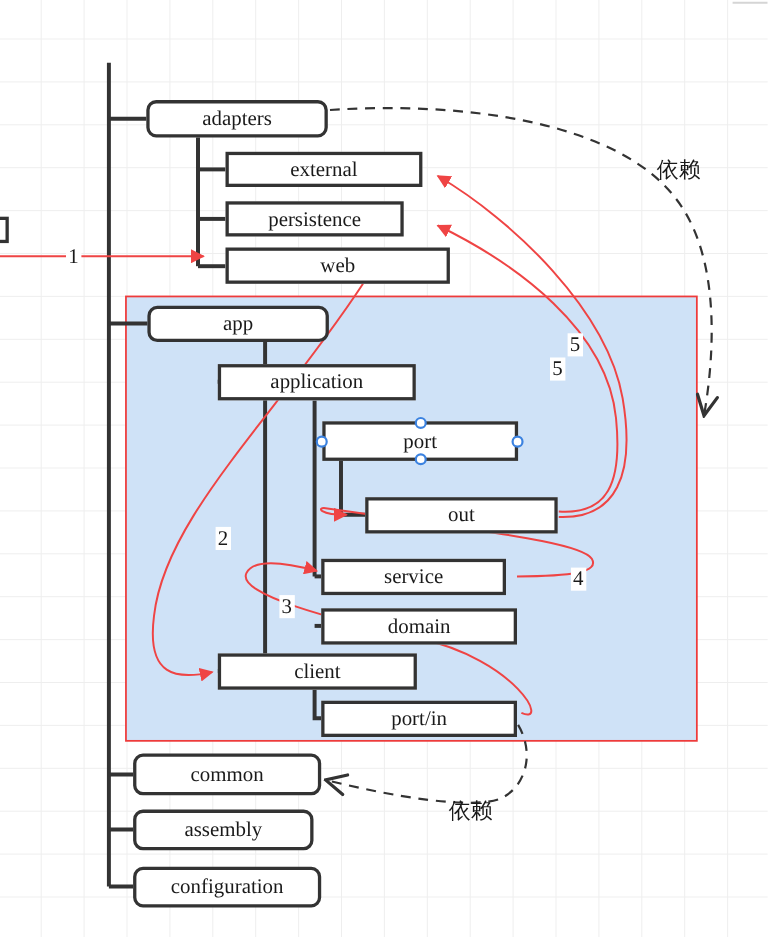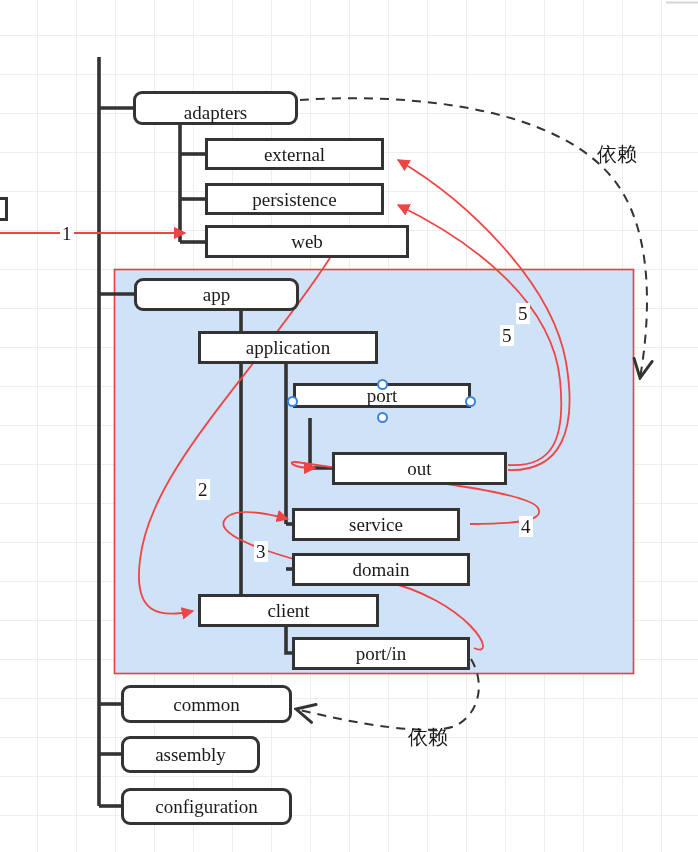--- a/index.html
+++ b/index.html
@@ -150,45 +150,45 @@
 
       <path d="M 300 100 C 420 92, 560 110, 614 180 C 655 232, 650 320, 640 378" marker-end="url(#openArrow)"></path>
 
       <path d="M 471 659 C 487 686, 477 716, 455 726 C 430 736, 360 725, 296 709" marker-end="url(#openArrow)"></path>
     </g>
   </svg>
 
   <div class="clip-box" style="left:-14px; top:197px; width:22px; height:24px;"></div>
 
 
-  <div class="node rounded" style="left:133px; top:91px; width:165px; height:34px;align-items:flex-end;">
+  <div class="node rounded" style="left:133px; top:91px; width:165px; height:34px;">
     <span class="node-label">adapters</span>
   </div>
 
   <div class="node square" style="left:205px; top:138px; width:179px; height:32px;">
     <span class="node-label">external</span>
   </div>
 
-  <div class="node square" style="left:205px; top:183px; width:179px; height:32px;">
+  <div class="node square" style="left:205px; top:183px; width:162px; height:32px;">
     <span class="node-label">persistence</span>
   </div>
 
   <div class="node square" style="left:205px; top:225px; width:204px; height:33px;">
     <span class="node-label">web</span>
   </div>
 
   <div class="node rounded" style="left:134px; top:278px; width:165px; height:33px;">
     <span class="node-label">app</span>
   </div>
 
   <div class="node square" style="left:198px; top:331px; width:180px; height:33px;">
     <span class="node-label">application</span>
   </div>
 
-  <div class="node square" style="left:293px; top:383px; width:178px; height:25px;">
+  <div class="node square" style="left:293px; top:383px; width:178px; height:36px;">
     <span class="node-label">port</span>
   </div>
   <div class="handle" style="left:377px; top:379px;"></div>
   <div class="handle" style="left:377px; top:412px;"></div>
   <div class="handle" style="left:287px; top:396px;"></div>
   <div class="handle" style="left:465px; top:396px;"></div>
 
   <div class="node square" style="left:332px; top:452px; width:175px; height:33px;">
     <span class="node-label">out</span>
   </div>
@@ -206,21 +206,21 @@
   </div>
 
   <div class="node rounded" style="left:121px; top:685px; width:171px; height:38px;">
     <span class="node-label">common</span>
   </div>
 
   <div class="node square" style="left:292px; top:637px; width:178px; height:33px;">
     <span class="node-label">port/in</span>
   </div>
 
-  <div class="node rounded" style="left:121px; top:736px; width:139px; height:37px;">
+  <div class="node rounded" style="left:121px; top:736px; width:164px; height:37px;">
     <span class="node-label">assembly</span>
   </div>
 
   <div class="node rounded" style="left:121px; top:788px; width:171px; height:37px;">
     <span class="node-label">configuration</span>
   </div>
 
   <div class="edge-label" style="left:60px; top:223px;">1</div>
   <div class="edge-label" style="left:196px; top:479px;">2</div>
   <div class="edge-label" style="left:254px; top:541px;">3</div>

